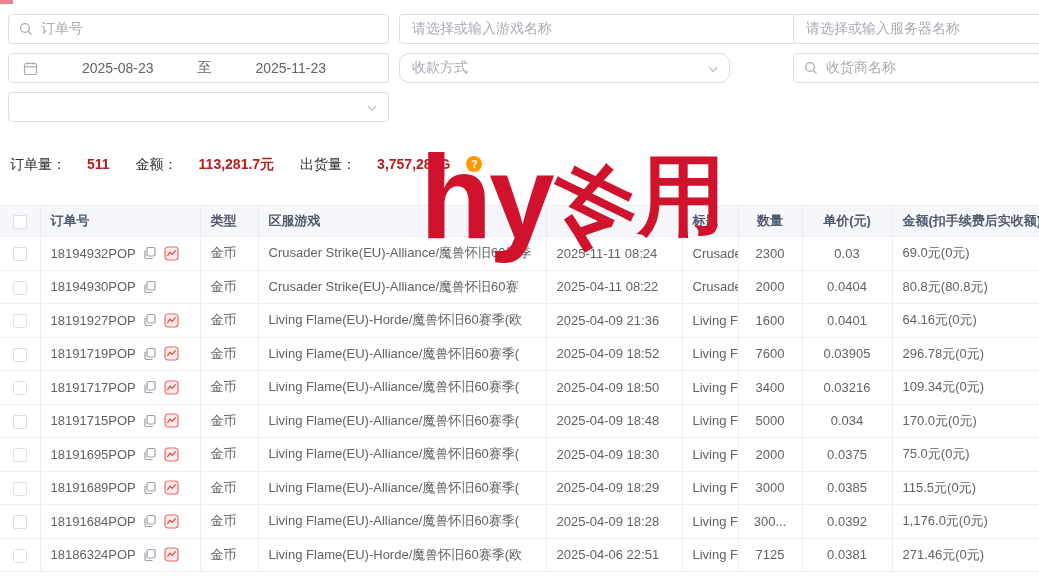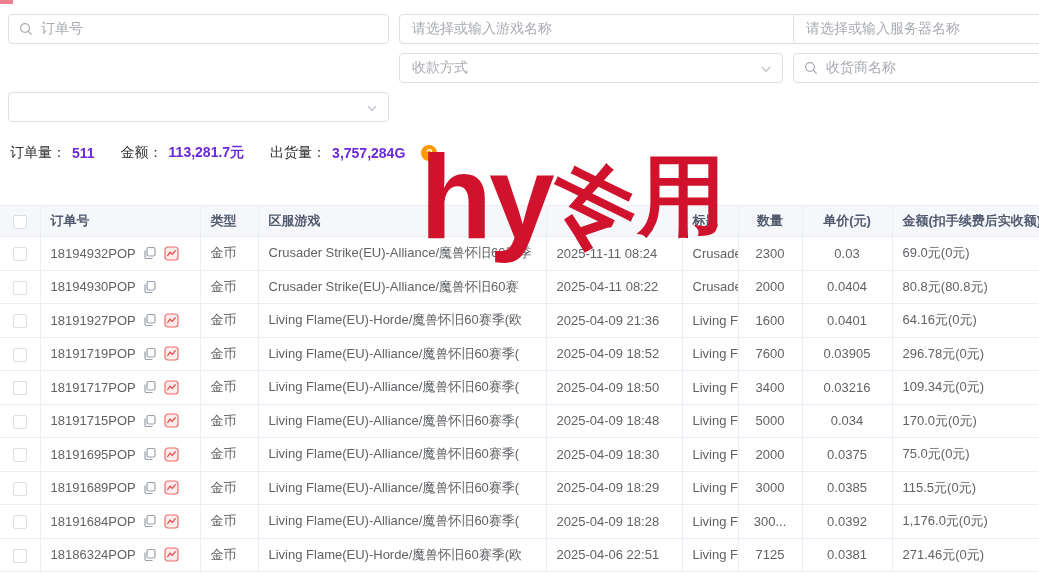--- a/index.html
+++ b/index.html
@@ -13,25 +13,25 @@
   .ctl .ph { color:#a8abb2; white-space:nowrap; overflow:hidden; }
   .ctl .lead-icon { margin:0 8px 0 10px; display:flex; }
   .ctl .chevron { position:absolute; right:10px; top:8px; }
   .pad-left { padding-left:12px; }
 
   .date-range { justify-content:space-between; padding:0 14px; }
   .date-range .dval { color:#606266; font-size:14px; }
   .date-range .sep { color:#606266; font-size:14px; }
 
   
-  .summary { position:absolute; left:10px; top:144px; display:flex; align-items:center;
+  .summary { position:absolute; left:10px; top:156px; display:flex; align-items:flex-start;
              font-size:14px; color:#303133; }
   .summary .lbl { margin-left:26px; }
   .summary .lbl:first-child { margin-left:0; }
-  .summary .num { color:#6d28d9; font-weight:700; margin-left:6px; }
+  .summary .num { color:#b91c1c; font-weight:700; margin-left:21px; }
   .help-badge { width:16px; height:16px; border-radius:50%; background:#f90; color:#fff;
                 font-size:11px; font-weight:700; display:flex; align-items:center;
                 justify-content:center; margin-left:16px; cursor:pointer; }
 
   
   .table-wrap { position:absolute; left:0; top:205px; width:1039px; }
   table { border-collapse:collapse; table-layout:fixed; width:1039px; font-size:13px; }
   th { background:#f5f7fa; color:#515a6e; font-weight:600; height:31px; text-align:left;
        border-bottom:1px solid #ebeef5; border-top:1px solid #ebeef5; padding:0 10px;
        white-space:nowrap; overflow:hidden; }
@@ -81,22 +81,36 @@
       <svg width="12" height="12" viewBox="0 0 12 12">
           <polyline points="2,4 6,8.5 10,4" fill="none" stroke="#c0c4cc" stroke-width="1.4"></polyline>
         </svg>
     </span>
   </div>
 
   <div class="ctl pad-left" style="left:793px; top:14px; width:384px;">
     <span class="ph">请选择或输入服务器名称</span>
   </div>
 
-
-  <div class="ctl pad-left" style="left:399px; top:53px; width:384px;">
+  <div class="ctl date-range" style="left:8px; top:53px; width:381px;">
+    <span class="lead-icon" style="margin:0;">
+      <svg width="15" height="15" viewBox="0 0 15 15">
+          <rect x="1.5" y="2.5" width="12" height="11" rx="1.5" fill="none" stroke="#a8abb2" stroke-width="1.2"></rect>
+          <line x1="1.5" y1="5.8" x2="13.5" y2="5.8" stroke="#a8abb2" stroke-width="1.2"></line>
+          <line x1="4.6" y1="1" x2="4.6" y2="3.6" stroke="#a8abb2" stroke-width="1.2"></line>
+          <line x1="10.4" y1="1" x2="10.4" y2="3.6" stroke="#a8abb2" stroke-width="1.2"></line>
+        </svg>
+    </span>
+    <span class="dval">2025-08-23</span>
+    <span class="sep">至</span>
+    <span class="dval">2025-11-23</span>
+    <span style="width:4px;"></span>
+  </div>
+
+  <div class="ctl pad-left" style="left:399px; top:53px; width:331px;border-radius:10px;">
     <span class="ph">收款方式</span>
     <span class="chevron">
       <svg width="12" height="12" viewBox="0 0 12 12">
           <polyline points="2,4 6,8.5 10,4" fill="none" stroke="#c0c4cc" stroke-width="1.4"></polyline>
         </svg>
     </span>
   </div>
 
   <div class="ctl" style="left:793px; top:53px; width:384px;">
     <span class="lead-icon">

